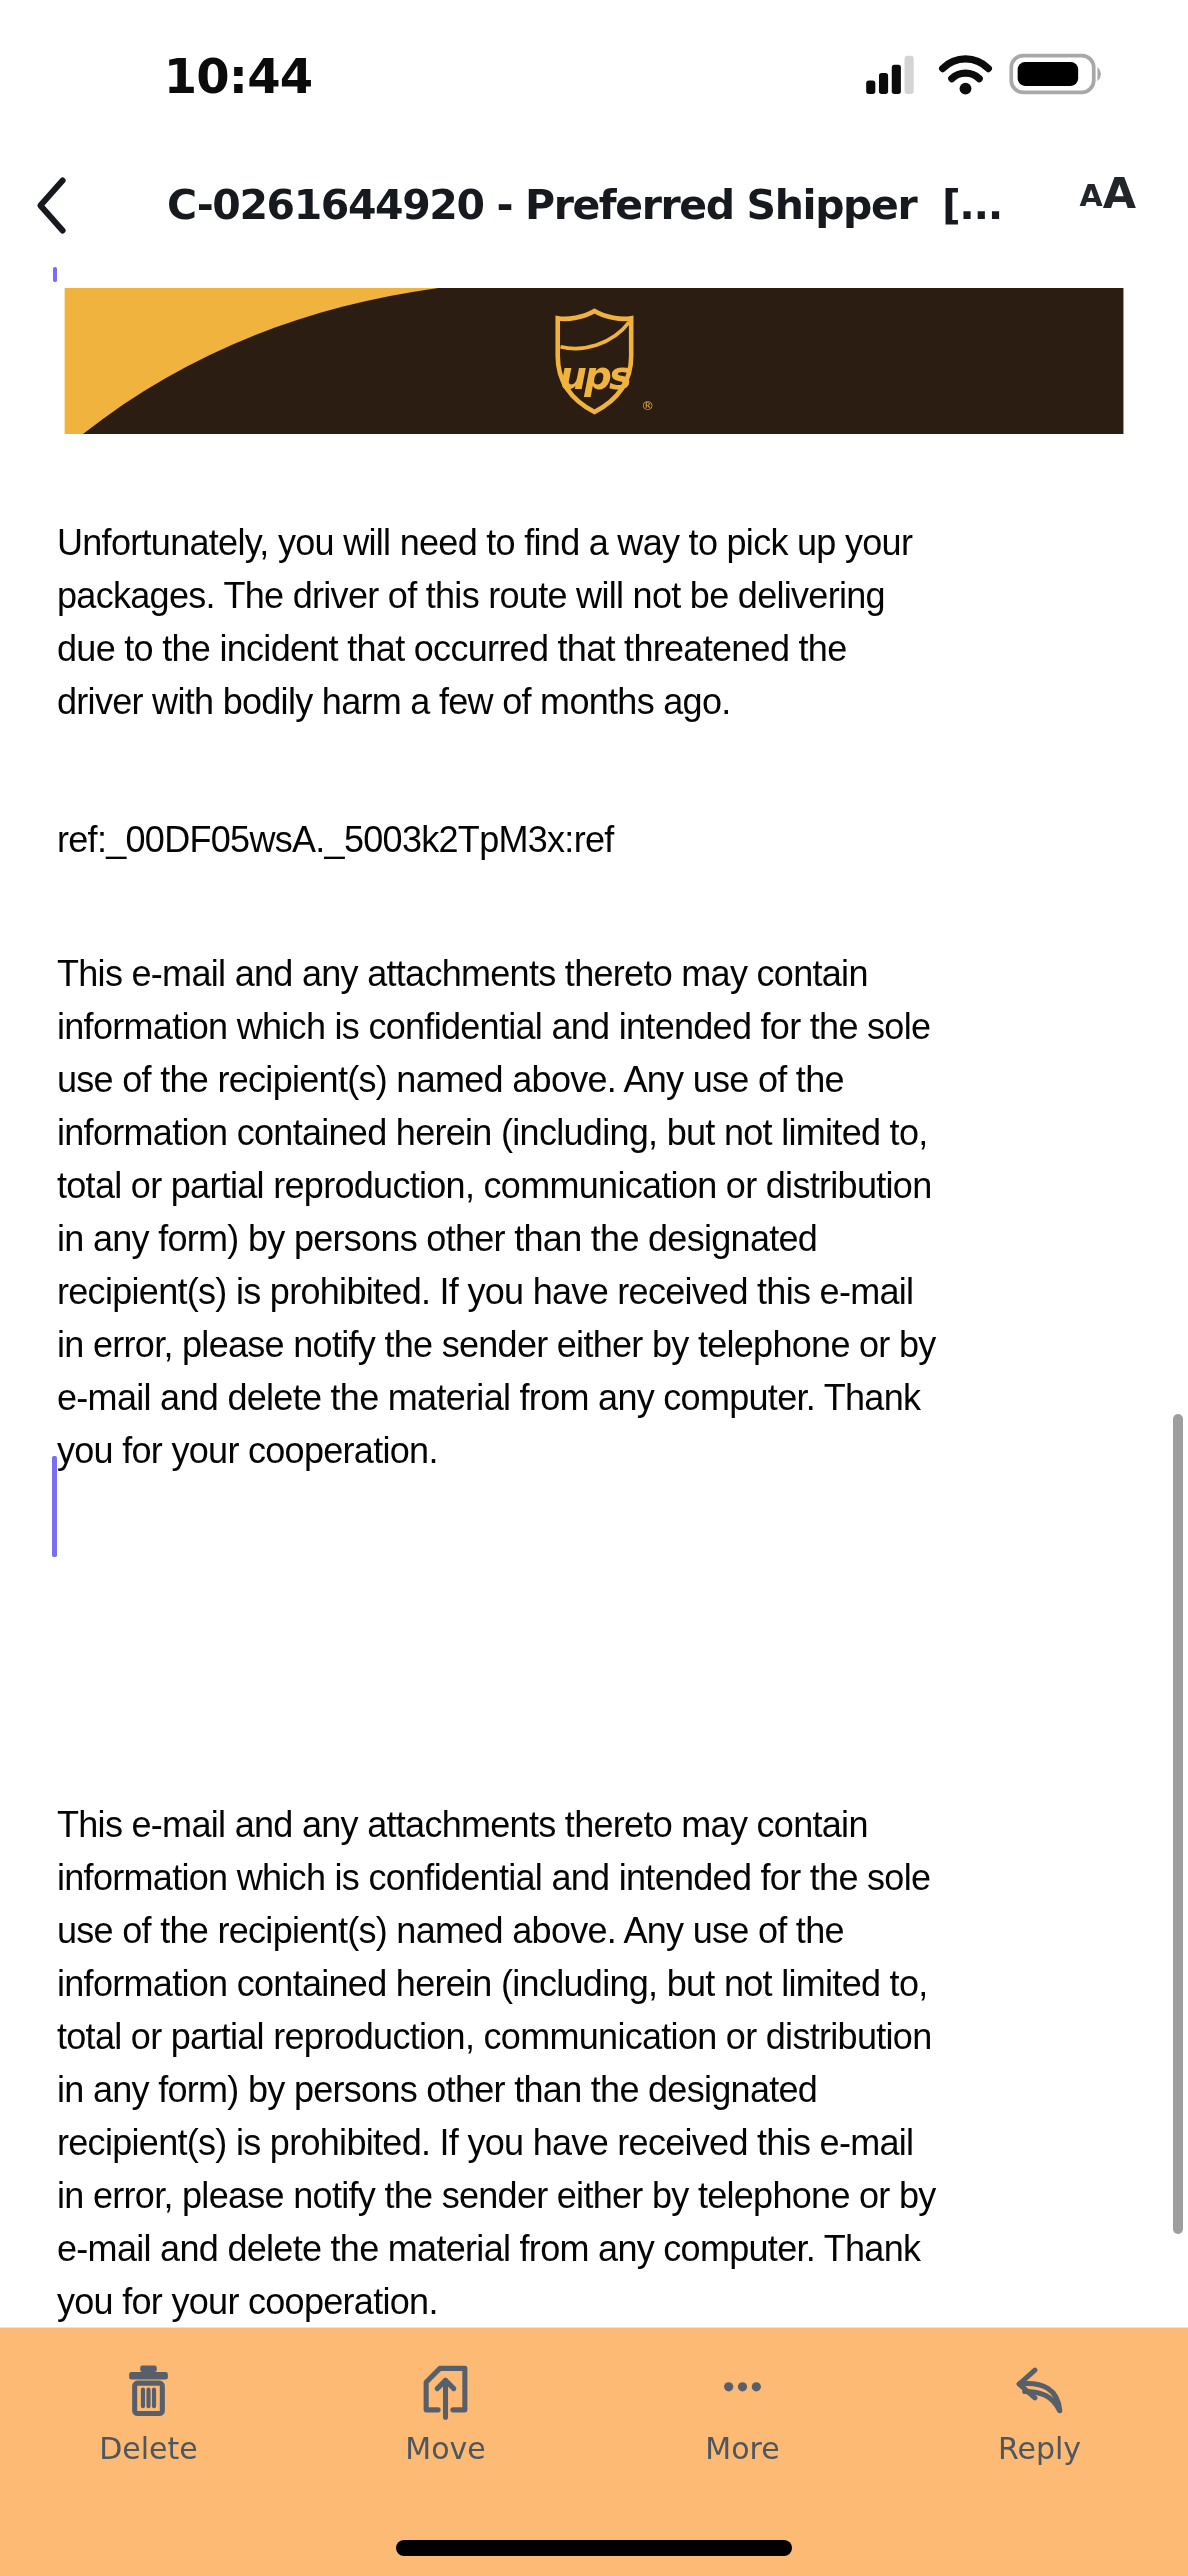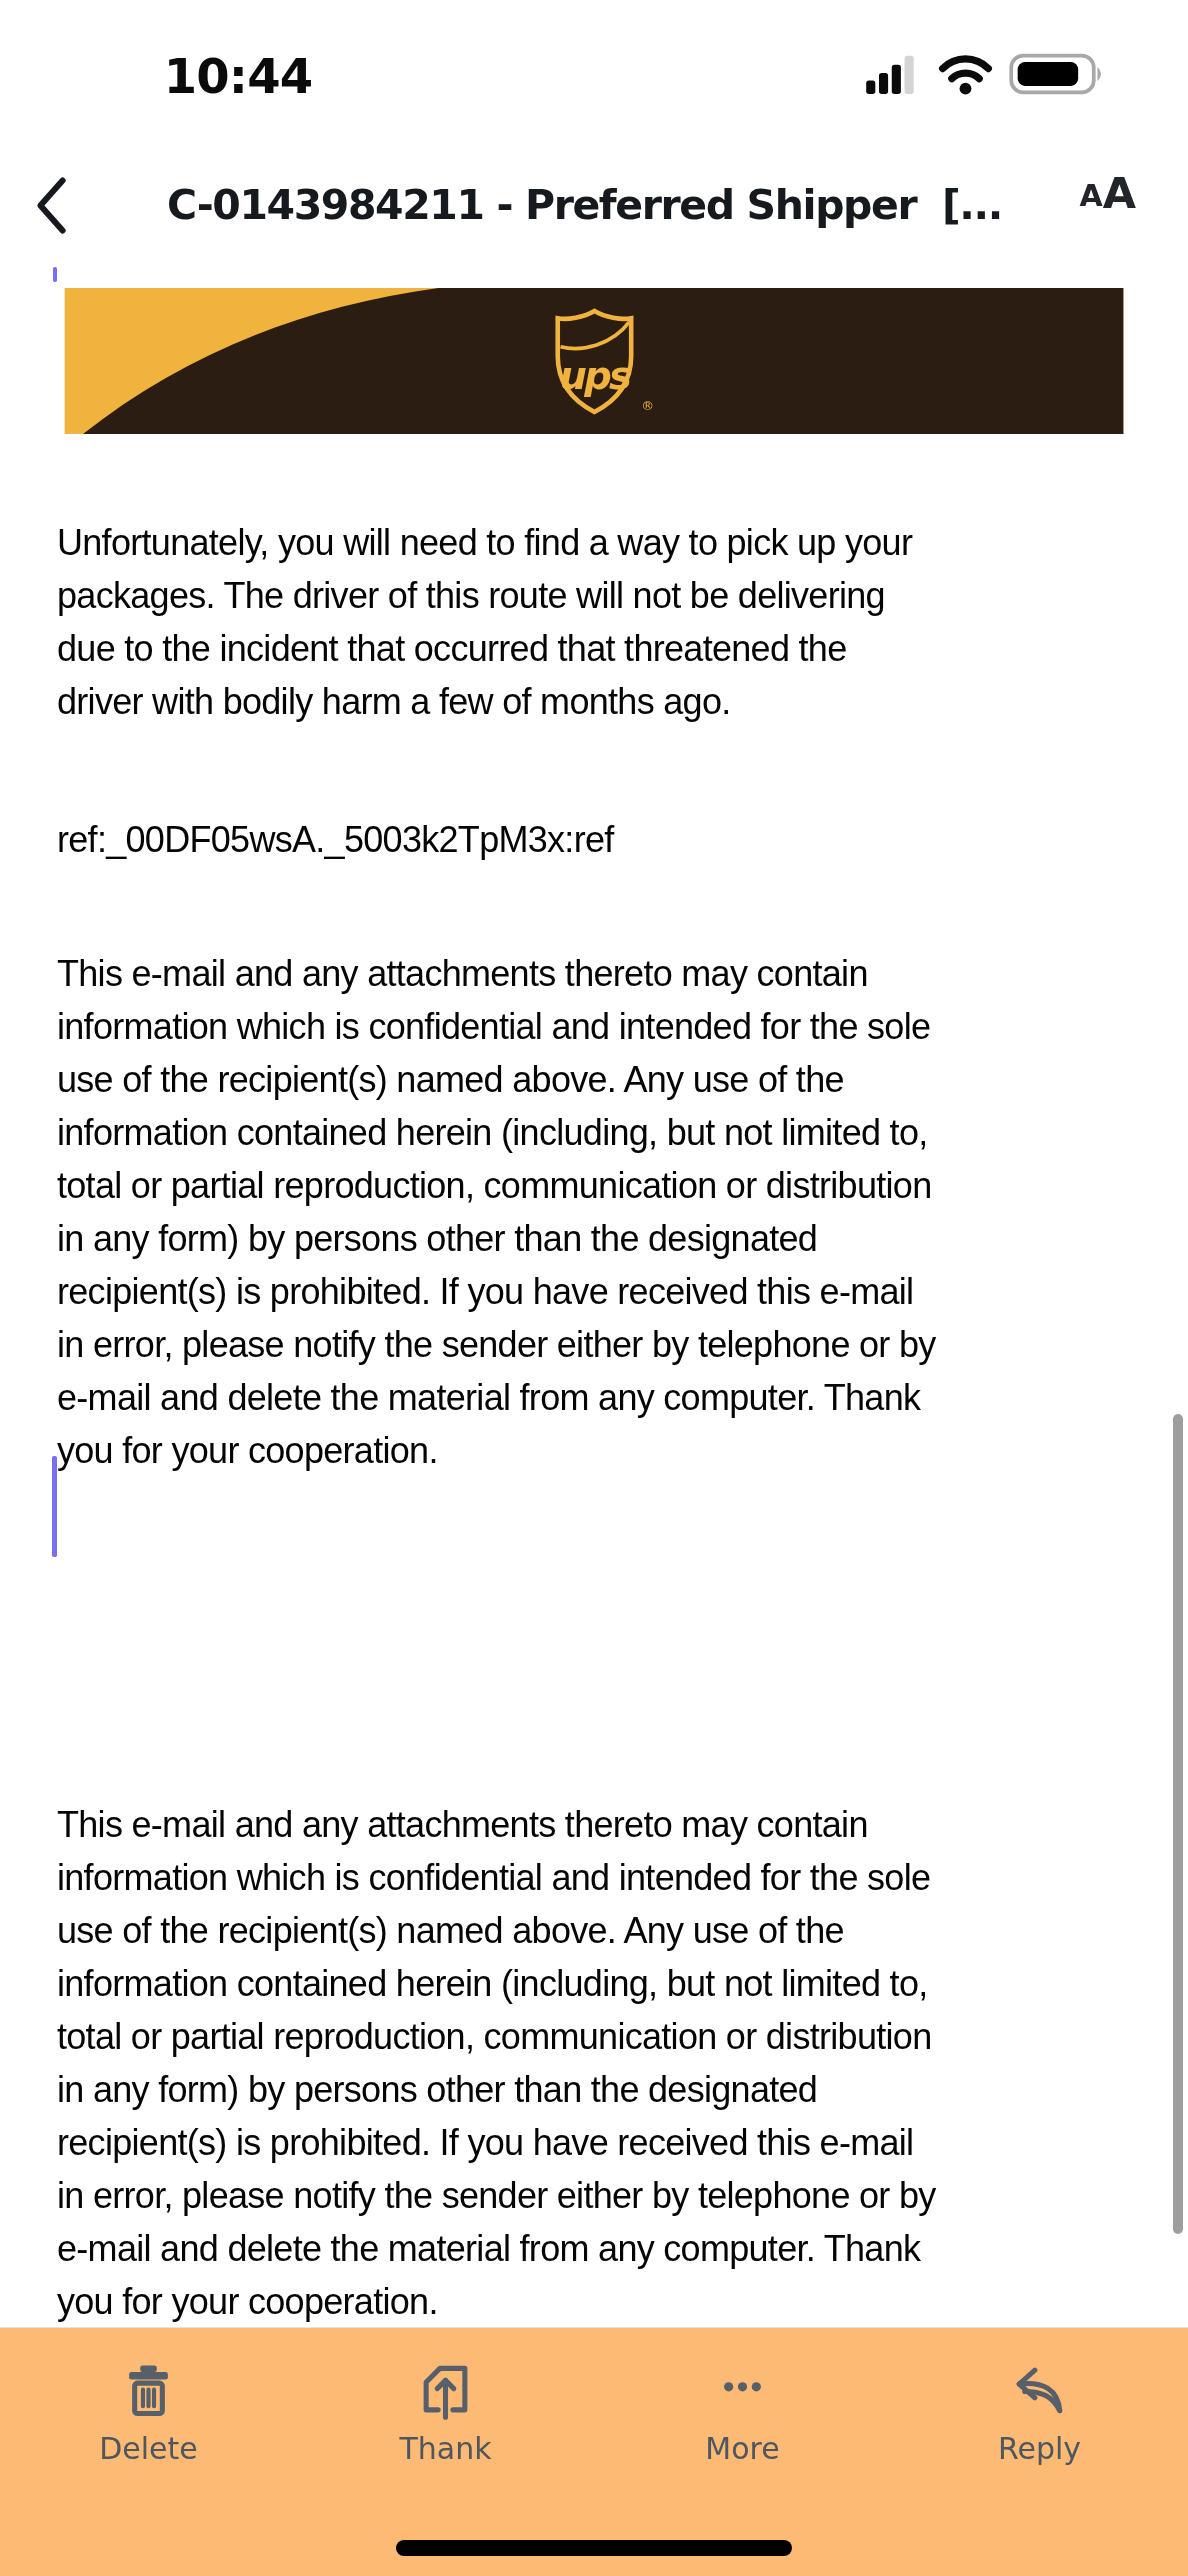--- a/index.html
+++ b/index.html
@@ -78,21 +78,21 @@
       </svg>
     </div>
   </div>
 
   <div class="nav-bar">
     <div class="back-button">
       <svg width="37" height="61" viewBox="0 0 40 66">
         <path d="M32,6 L8,33 L32,60" stroke="#16191d" stroke-width="6.5" fill="none" stroke-linecap="round" stroke-linejoin="round"></path>
       </svg>
     </div>
-    <div class="nav-title">C-0143984211 - Preferred Shipper  [...</div>
+    <div class="nav-title">C-0261644920 - Preferred Shipper  [...</div>
     <div class="text-size-button">
       <span class="a-small">A</span>
         <span class="a-large">A</span>
     </div>
   </div>
 
   <div class="caret-top"></div>
 
   <svg class="banner" viewBox="0 0 1153 159">
     <rect width="1153" height="159" fill="#EFB33E"></rect>
@@ -151,21 +151,21 @@
 
 
     <div class="tb-item">
       <div class="tb-icon">
         <svg width="59" height="59" viewBox="0 0 64 64">
           <path d="M40,53 H53 V8 H26 L11,23 V53 H24" stroke="#57606a" stroke-width="5.5" fill="none" stroke-linejoin="round" stroke-linecap="round"></path>
           <path d="M32,21 V61" stroke="#57606a" stroke-width="5.5" stroke-linecap="round"></path>
           <path d="M23,30 L32,21 L41,30" stroke="#57606a" stroke-width="5.5" fill="none" stroke-linecap="round" stroke-linejoin="round"></path>
         </svg>
       </div>
-      <div class="tb-label">Thank</div>
+      <div class="tb-label">Move</div>
     </div>
 
     <div class="tb-item">
       <div class="tb-icon">
         <svg width="59" height="59" viewBox="0 0 64 64">
           <circle cx="17" cy="28" r="5" fill="#57606a"></circle>
           <circle cx="32" cy="28" r="5" fill="#57606a"></circle>
           <circle cx="47" cy="28" r="5" fill="#57606a"></circle>
         </svg>
       </div>

